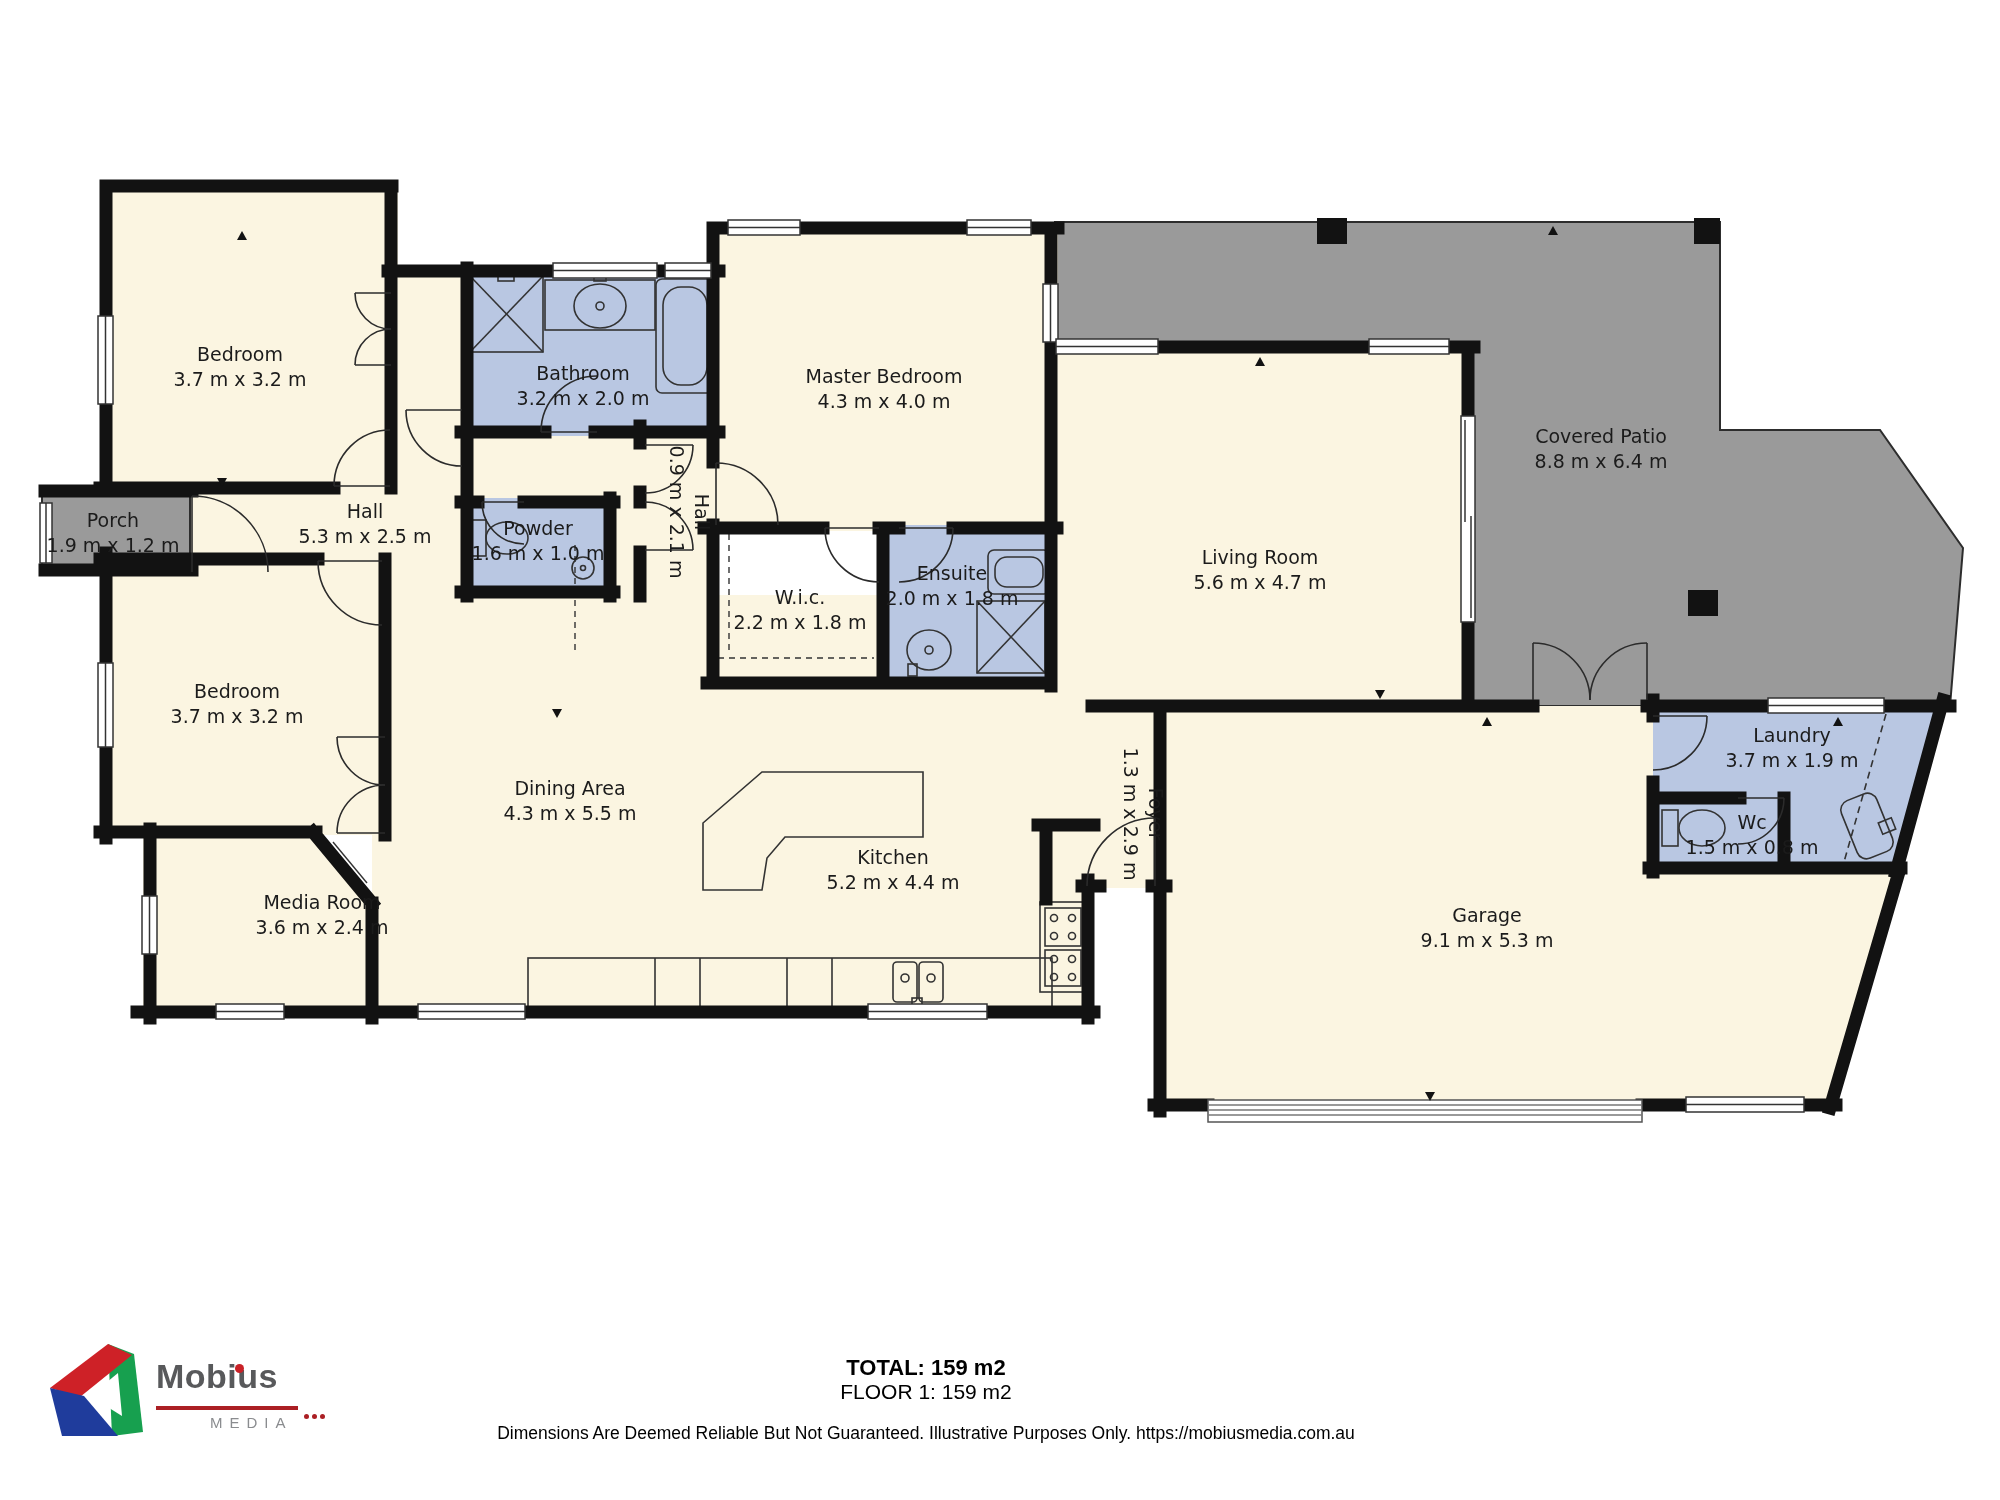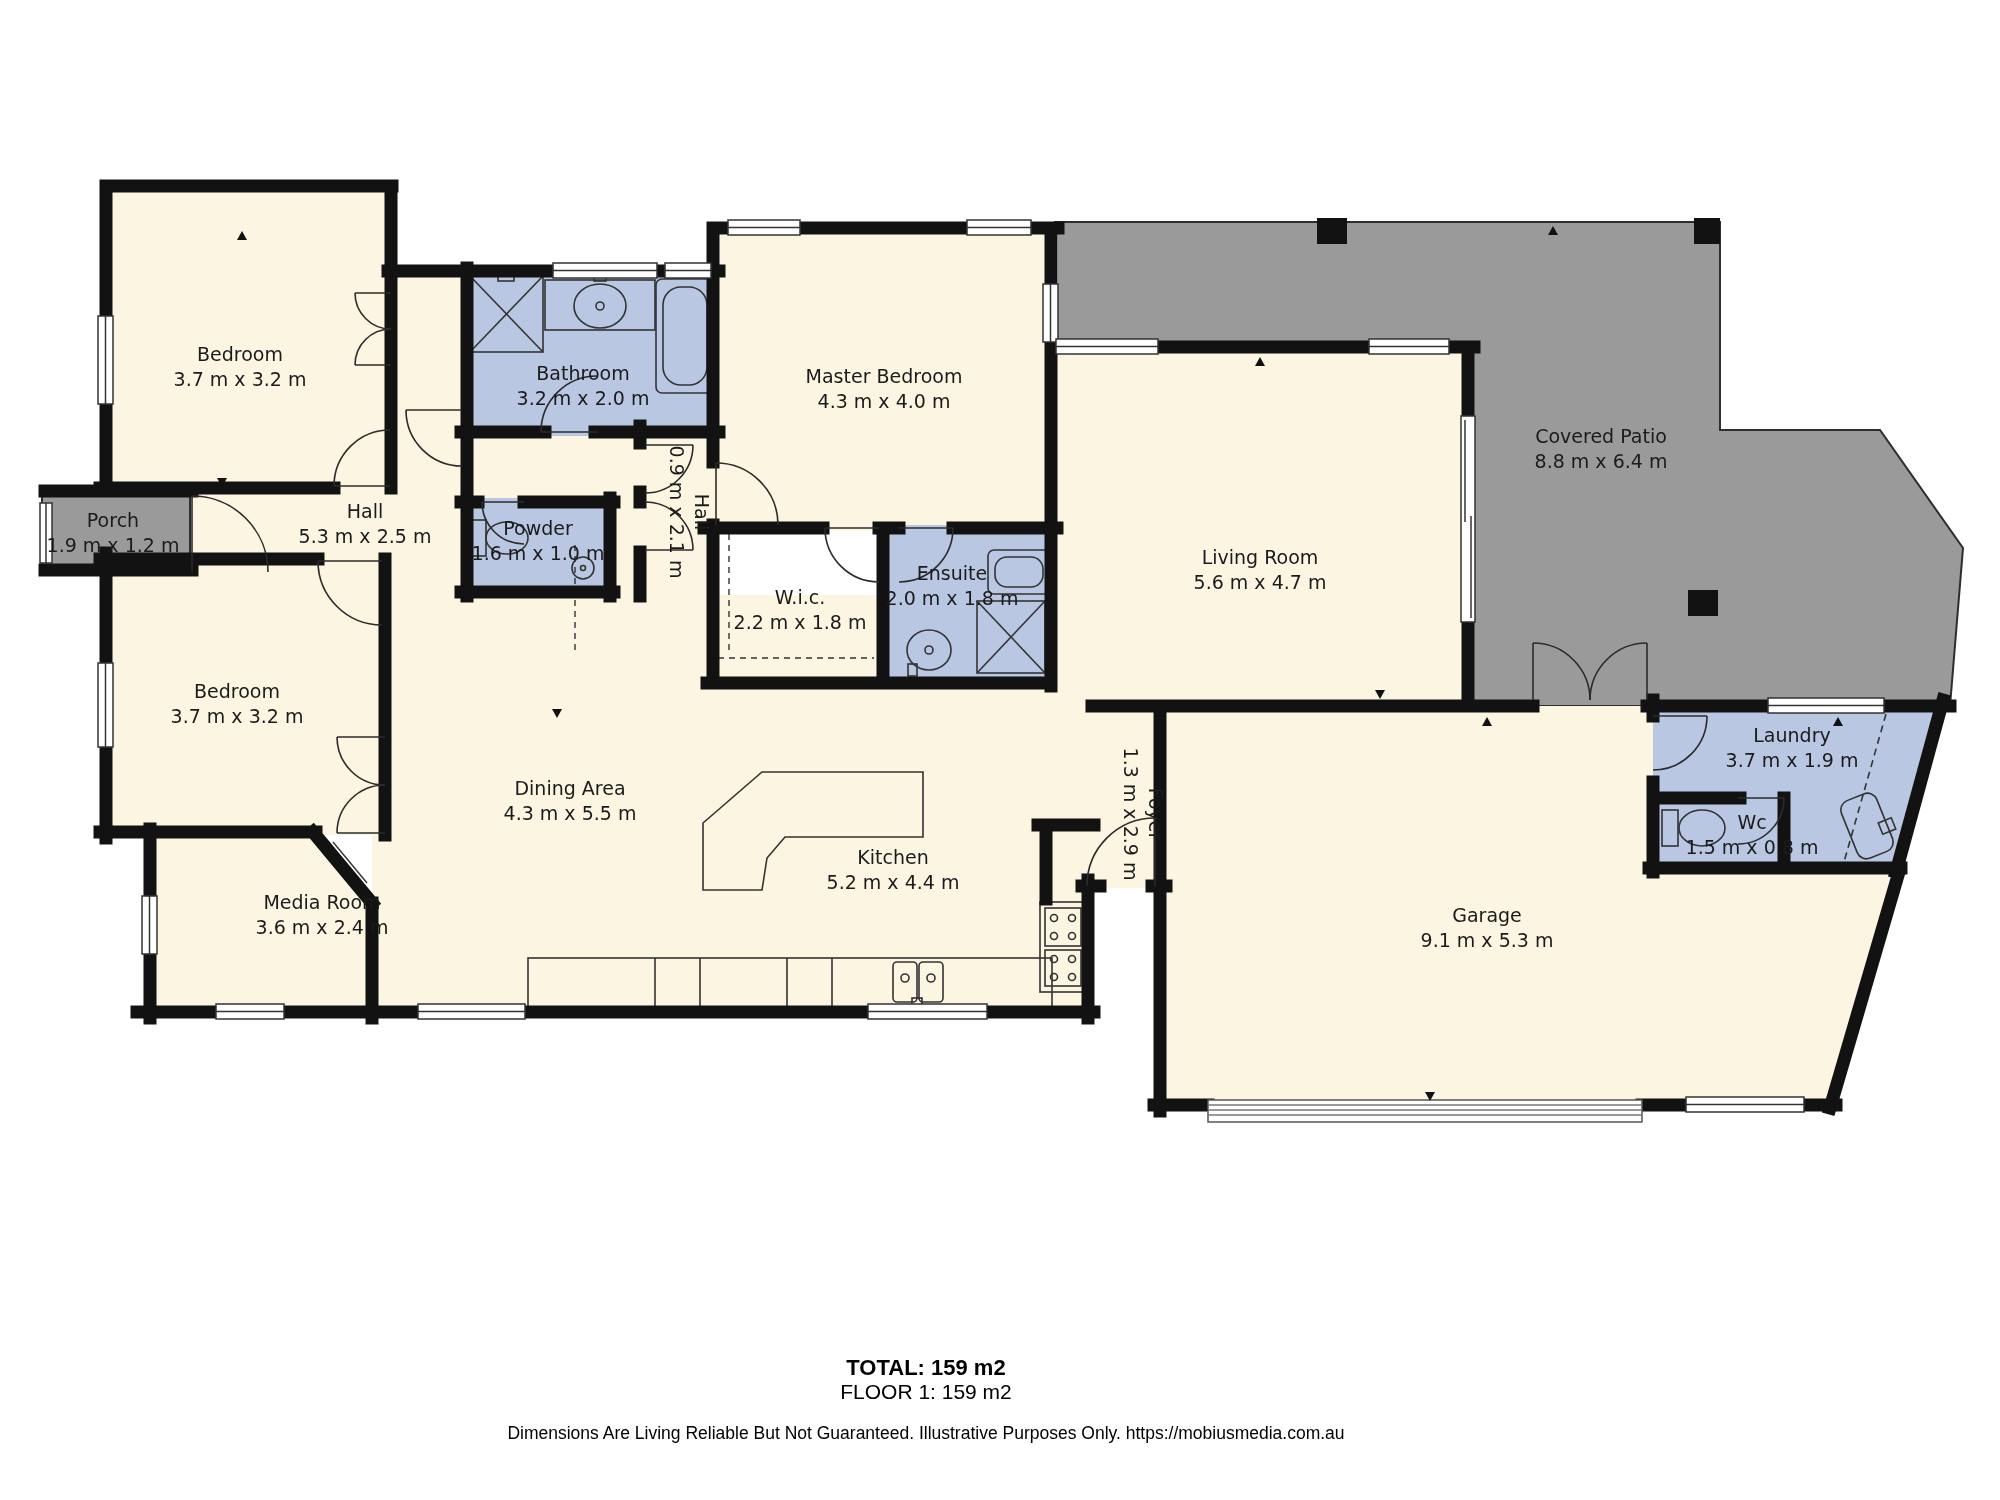--- a/index.html
+++ b/index.html
@@ -433,17 +433,30 @@
       <span>3.7 m x 1.9 m</span>
     </div>
   <div class="label" style="left:1602px;top:810px;">
     <span>Wc</span>
       <span>1.5 m x 0.8 m</span>
     </div>
 
   <div class="summary">
     <div class="tot">TOTAL: 159 m2</div>
     <div class="flr">FLOOR 1: 159 m2</div>
-    <div class="dis">Dimensions Are Living Reliable But Not Guaranteed. Illustrative Purposes Only. https://mobiusmedia.com.au</div>
+    <div class="dis">Dimensions Are Deemed Reliable But Not Guaranteed. Illustrative Purposes Only. https://mobiusmedia.com.au</div>
   </div>
 
+  <div class="logo">
+    <svg width="100" height="102" viewBox="0 0 100 102">
+      <polygon points="60,4 86,14 95,92 64,96" fill="#17A04F"></polygon>
+      <polygon points="2,48 60,4 84,15 32,57" fill="#CE2127"></polygon>
+      <polygon points="2,48 36,56 70,96 14,96" fill="#1F3C9C"></polygon>
+      <polygon points="42,56 70,33 74,76" fill="#ffffff"></polygon>
+    </svg>
+    <div class="brand">Mobius</div>
+    <div class="idot"></div>
+    <div class="rule"></div>
+    <div class="dots"><i></i><i></i><i></i></div>
+    <div class="sub">MEDIA</div>
+  </div>
 
 </div>
 
 </body></html>

